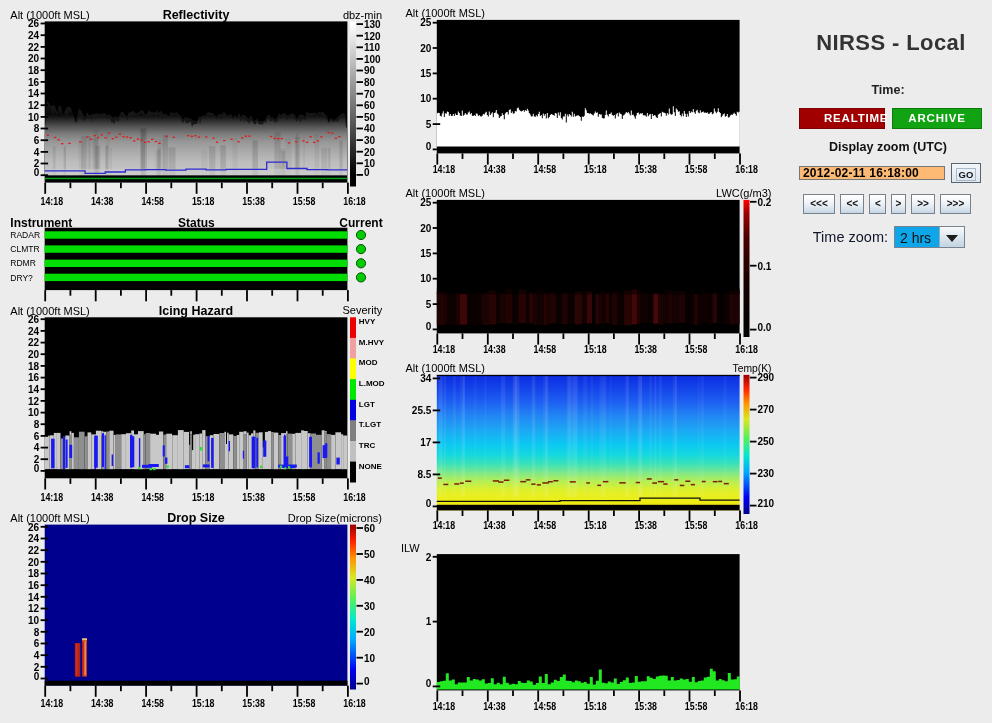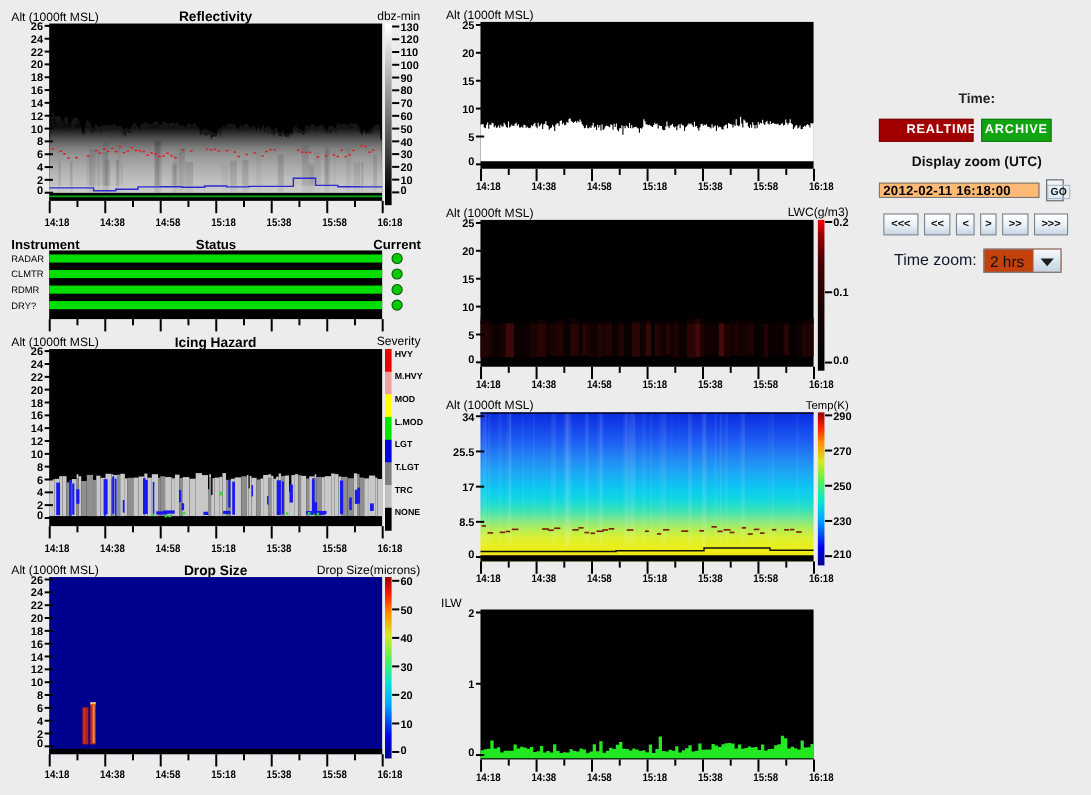--- a/index.html
+++ b/index.html
@@ -835,33 +835,34 @@
       <text x="746.6" y="710.4" font-size="10" text-anchor="middle" font-weight="bold" textLength="22.5" lengthAdjust="spacingAndGlyphs" fill="#000" font-family="Liberation Sans,sans-serif">16:18</text>
       <rect x="432.7" y="685.5" width="7.5" height="1.8" fill="#000"></rect>
       <text x="431.3" y="687.4" font-size="10" text-anchor="end" font-weight="bold" fill="#000" font-family="Liberation Sans,sans-serif">0</text>
       <rect x="432.7" y="620.7" width="7.5" height="1.8" fill="#000"></rect>
       <text x="431.3" y="625.3" font-size="10" text-anchor="end" font-weight="bold" fill="#000" font-family="Liberation Sans,sans-serif">1</text>
       <rect x="432.7" y="555.9" width="7.5" height="1.8" fill="#000"></rect>
       <text x="431.3" y="560.5" font-size="10" text-anchor="end" font-weight="bold" fill="#000" font-family="Liberation Sans,sans-serif">2</text>
     </svg>
 
 <div style="position:absolute;left:792px;top:0;width:200px;height:723px;">
+ <div style="position:absolute;left:21px;top:30px;width:156px;text-align:center;font-size:22px;font-weight:bold;color:#333;letter-spacing:0.4px;white-space:nowrap;">NIRSS - Local</div>
  <div style="position:absolute;left:0;top:83px;width:192px;text-align:center;font-size:12.5px;font-weight:bold;color:#222;">Time:</div>
  <div style="position:absolute;left:7px;top:107.5px;width:86px;height:21px;background:#a00000;border:1px solid #7a0000;box-sizing:border-box;text-align:center;line-height:19px;color:#fff;font-weight:bold;font-size:11.5px;letter-spacing:0.8px;padding-left:24px;">REALTIME</div>
- <div style="position:absolute;left:100px;top:107.5px;width:64px;height:21px;background:#12a312;border:1px solid #0c7c0c;box-sizing:border-box;text-align:center;line-height:19px;color:#fff;font-weight:bold;font-size:11.5px;letter-spacing:0.8px;">ARCHIVE</div>
+ <div style="position:absolute;left:100px;top:107.5px;width:90px;height:21px;background:#12a312;border:1px solid #0c7c0c;box-sizing:border-box;text-align:center;line-height:19px;color:#fff;font-weight:bold;font-size:11.5px;letter-spacing:0.8px;">ARCHIVE</div>
  <div style="position:absolute;left:0;top:139.5px;width:192px;text-align:center;font-size:12.5px;font-weight:bold;color:#111;">Display zoom (UTC)</div>
  <div style="position:absolute;left:7px;top:165.5px;width:146px;height:14px;background:#fdba74;border:1px solid #777;box-sizing:border-box;font-size:12px;font-weight:bold;color:#000;line-height:12px;padding-left:3px;letter-spacing:0.2px;">2012-02-11 16:18:00</div>
- <div style="position:absolute;left:159px;top:163.3px;width:16px;height:20px;background:linear-gradient(#f2f6fa,#dde7f0);border:1.5px solid #5a646e;box-sizing:border-box;text-align:center;"><span style="display:inline-block;margin-top:2.5px;border:1px solid #a9b9c6;padding:0 2px;font-size:9.5px;font-weight:bold;color:#10151a;line-height:11px;">GO</span></div>
+ <div style="position:absolute;left:159px;top:163.3px;width:30px;height:20px;background:linear-gradient(#f2f6fa,#dde7f0);border:1.5px solid #5a646e;box-sizing:border-box;text-align:center;"><span style="display:inline-block;margin-top:2.5px;border:1px solid #a9b9c6;padding:0 2px;font-size:9.5px;font-weight:bold;color:#10151a;line-height:11px;">GO</span></div>
 <div style="position:absolute;left:11.3px;top:194px;width:31.4px;height:19.5px;background:linear-gradient(#fdfdfe 10%,#e9eff5 55%,#c7d6e4);border:1px solid #76828e;box-sizing:border-box;text-align:center;line-height:17px;font-size:10px;font-weight:bold;color:#111;">&lt;&lt;&lt;</div>
       <div style="position:absolute;left:48.2px;top:194px;width:24.2px;height:19.5px;background:linear-gradient(#fdfdfe 10%,#e9eff5 55%,#c7d6e4);border:1px solid #76828e;box-sizing:border-box;text-align:center;line-height:17px;font-size:10px;font-weight:bold;color:#111;">&lt;&lt;</div>
       <div style="position:absolute;left:77.4px;top:194px;width:16.9px;height:19.5px;background:linear-gradient(#fdfdfe 10%,#e9eff5 55%,#c7d6e4);border:1px solid #76828e;box-sizing:border-box;text-align:center;line-height:17px;font-size:10px;font-weight:bold;color:#111;">&lt;</div>
       <div style="position:absolute;left:98.6px;top:194px;width:15.9px;height:19.5px;background:linear-gradient(#fdfdfe 10%,#e9eff5 55%,#c7d6e4);border:1px solid #76828e;box-sizing:border-box;text-align:center;line-height:17px;font-size:10px;font-weight:bold;color:#111;">&gt;</div>
       <div style="position:absolute;left:119.1px;top:194px;width:23.8px;height:19.5px;background:linear-gradient(#fdfdfe 10%,#e9eff5 55%,#c7d6e4);border:1px solid #76828e;box-sizing:border-box;text-align:center;line-height:17px;font-size:10px;font-weight:bold;color:#111;">&gt;&gt;</div>
       <div style="position:absolute;left:147.8px;top:194px;width:31.4px;height:19.5px;background:linear-gradient(#fdfdfe 10%,#e9eff5 55%,#c7d6e4);border:1px solid #76828e;box-sizing:border-box;text-align:center;line-height:17px;font-size:10px;font-weight:bold;color:#111;">&gt;&gt;&gt;</div>
  <div style="position:absolute;left:0px;top:229px;width:96px;text-align:right;font-size:14.5px;font-weight:normal;color:#0f172a;white-space:nowrap;">Time zoom:</div>
- <div style="position:absolute;left:102px;top:225.6px;width:71px;height:22px;background:#c2410c;border:1px solid #76828e;box-sizing:border-box;">
+ <div style="position:absolute;left:102px;top:225.6px;width:71px;height:22px;background:#0ea5e9;border:1px solid #76828e;box-sizing:border-box;">
    <div style="position:absolute;left:5px;top:3px;font-size:14px;color:#111;">2 hrs</div>
    <div style="position:absolute;right:0;top:0;width:24px;height:20px;background:linear-gradient(#f8fafc,#c2d4e2);border-left:1px solid #9aaabb;">
      <div style="position:absolute;left:6px;top:8px;width:0;height:0;border-left:6px solid transparent;border-right:6px solid transparent;border-top:7px solid #1c1c1c;"></div>
    </div>
  </div>
 </div>
 
 </div>
 </body></html>

